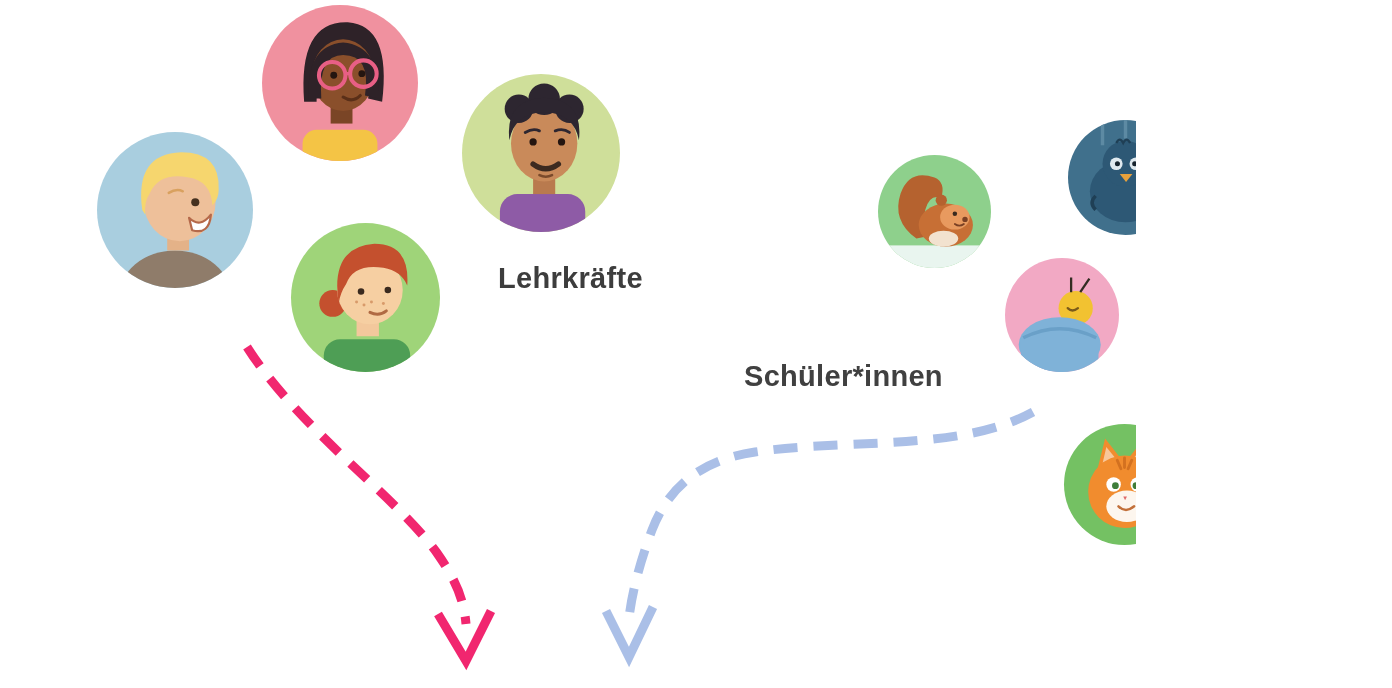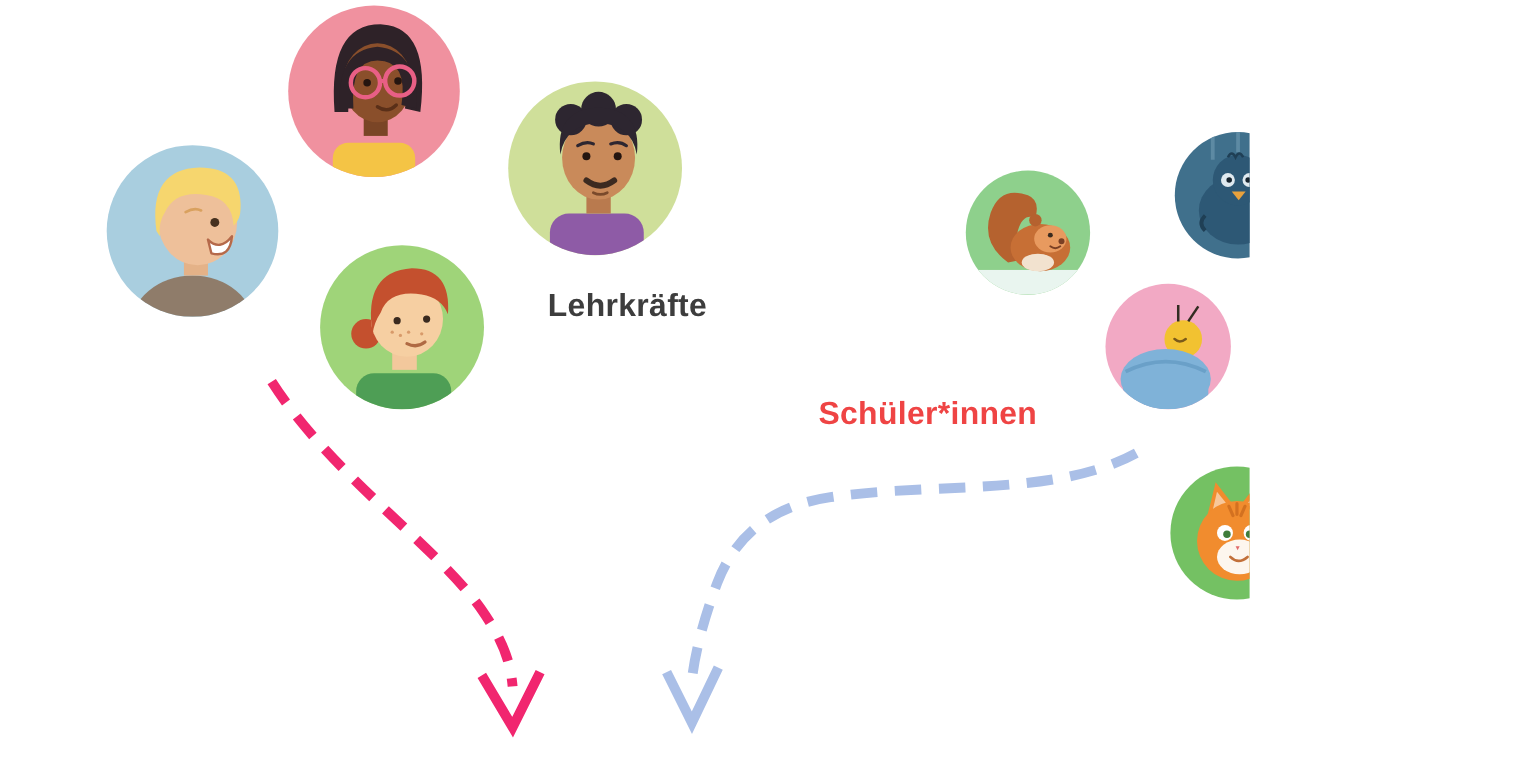--- a/index.html
+++ b/index.html
@@ -184,21 +184,21 @@
       <ellipse cx="52" cy="68" rx="17" ry="13" fill="#fdf6ee"></ellipse>
       <circle cx="41" cy="50" r="6" fill="#ffffff"></circle>
       <circle cx="61" cy="50" r="6" fill="#ffffff"></circle>
       <circle cx="42.5" cy="51" r="2.8" fill="#3f7d3a"></circle>
       <circle cx="59.5" cy="51" r="2.8" fill="#3f7d3a"></circle>
       <path d="M49 60 l3 0 l-1.5 3 Z" fill="#e06a6a"></path>
       <path d="M45 68 q6 6 13 0" stroke="#c2703a" stroke-width="2" fill="none" stroke-linecap="round"></path>
     </svg>
   </div>
 
-  <div class="group-label" style="left: 744px; top: 360px; color: #ef4444;">Schüler*innen</div>
+  <div class="group-label" style="left: 744px; top: 360px; color: #404040;">Schüler*innen</div>
 
   <svg class="arrows" viewBox="0 0 1392 688">
 
     <g>
       <path d="M247 347 C 300 430, 395 495, 437 553 C 458 583, 464 602, 466 624" fill="none" stroke-width="9" stroke-dasharray="23 16" stroke="#f1266f"></path>
       <path d="M438 614 L 466 661 L 491 611" fill="none" stroke-width="9" stroke-linejoin="miter" stroke="#f1266f"></path>
     </g>
 
     <g>
       <path d="M1033 412 C 960 452, 850 438, 755 452 C 700 460, 668 488, 652 530 C 640 562, 632 592, 629 618" fill="none" stroke-width="9" stroke-dasharray="24 16" stroke="#aabfe7"></path>

